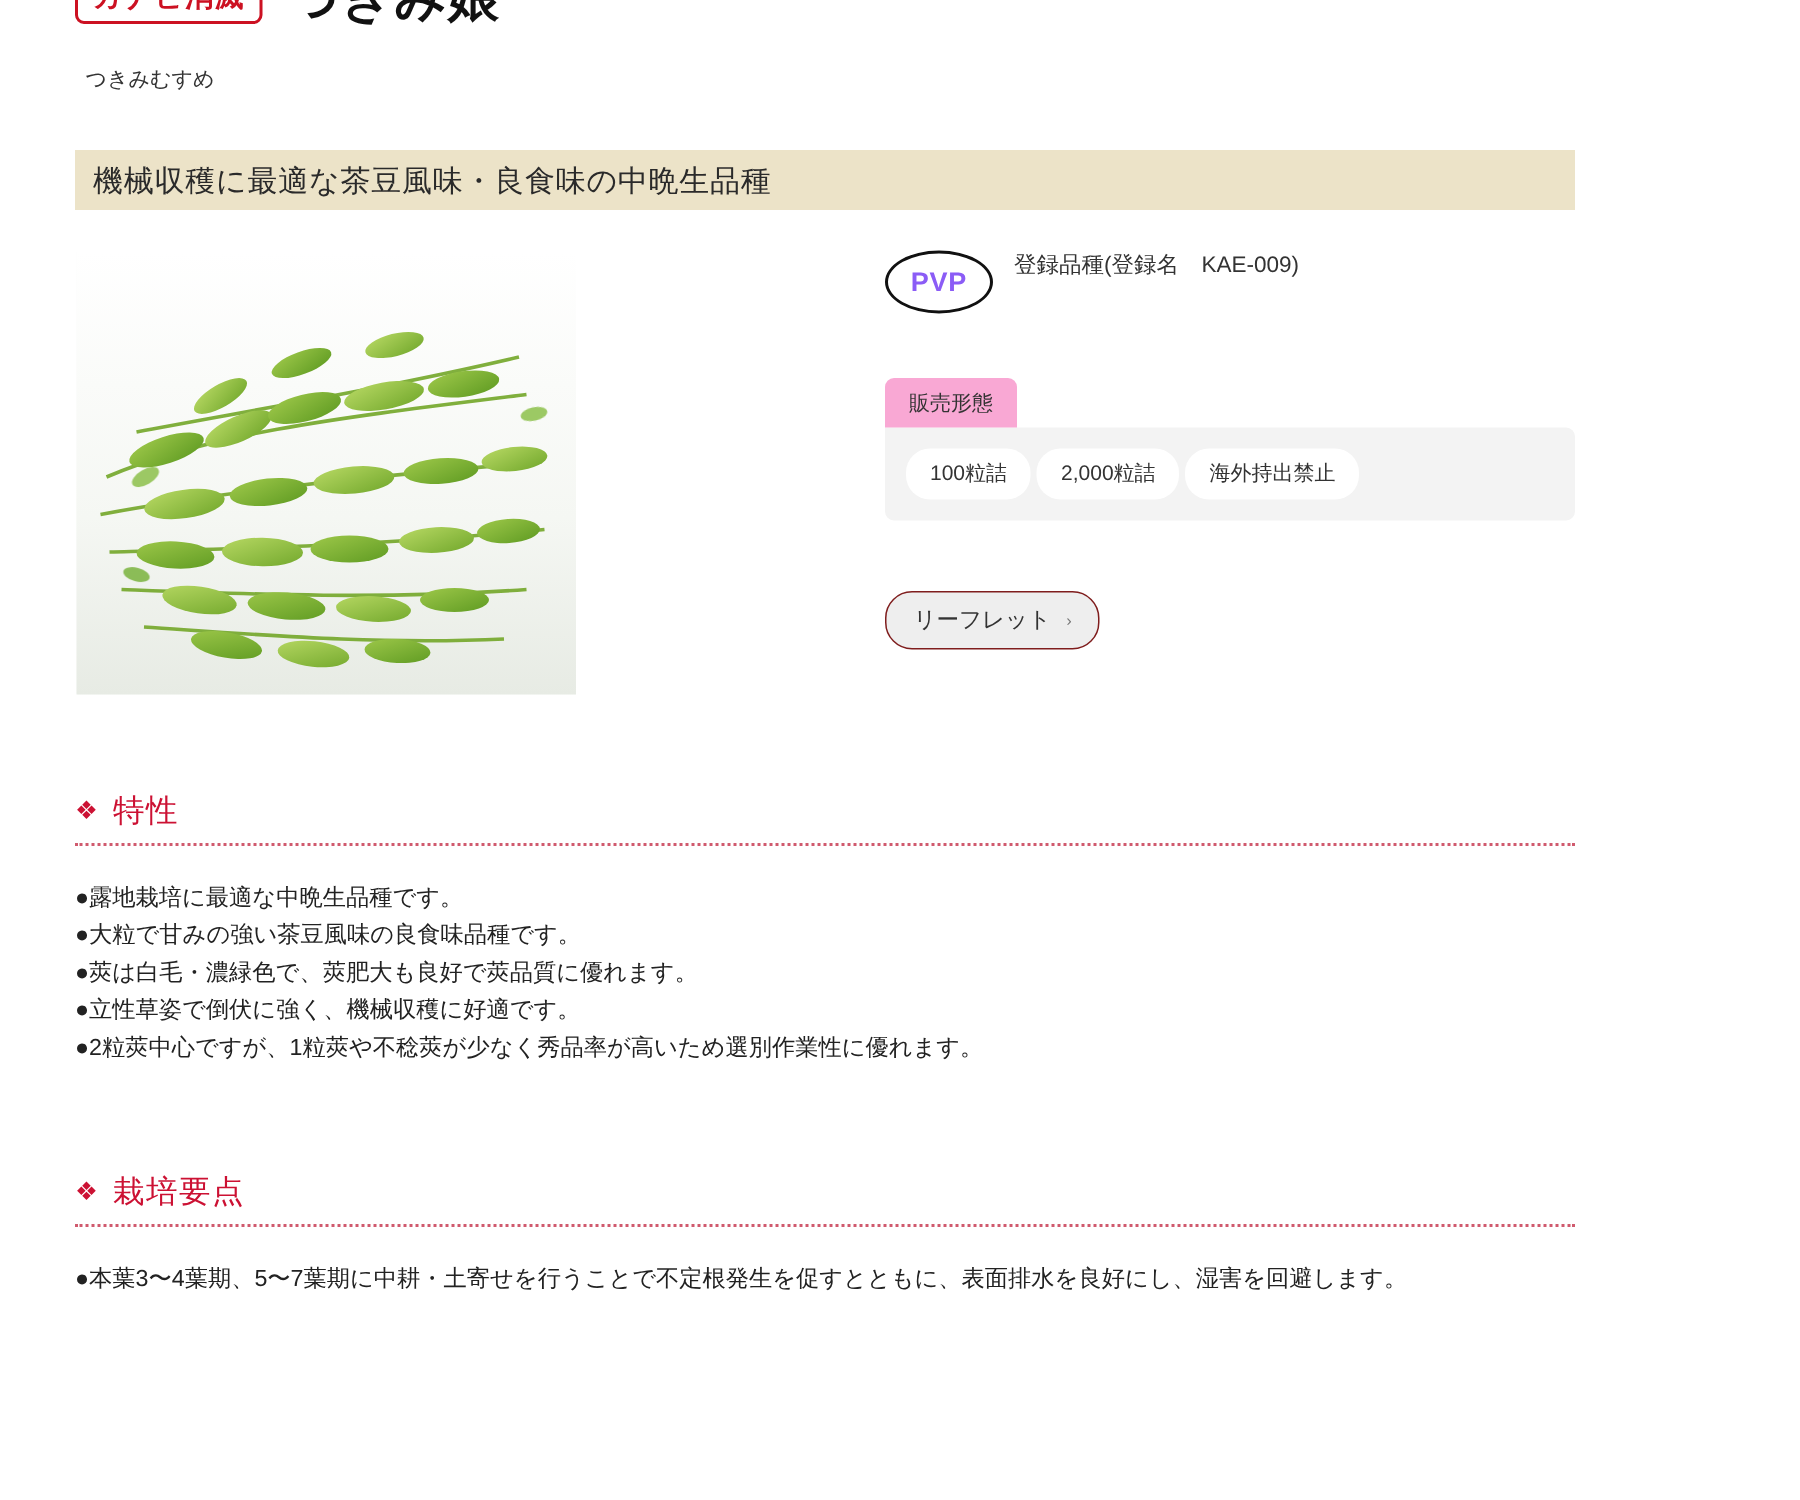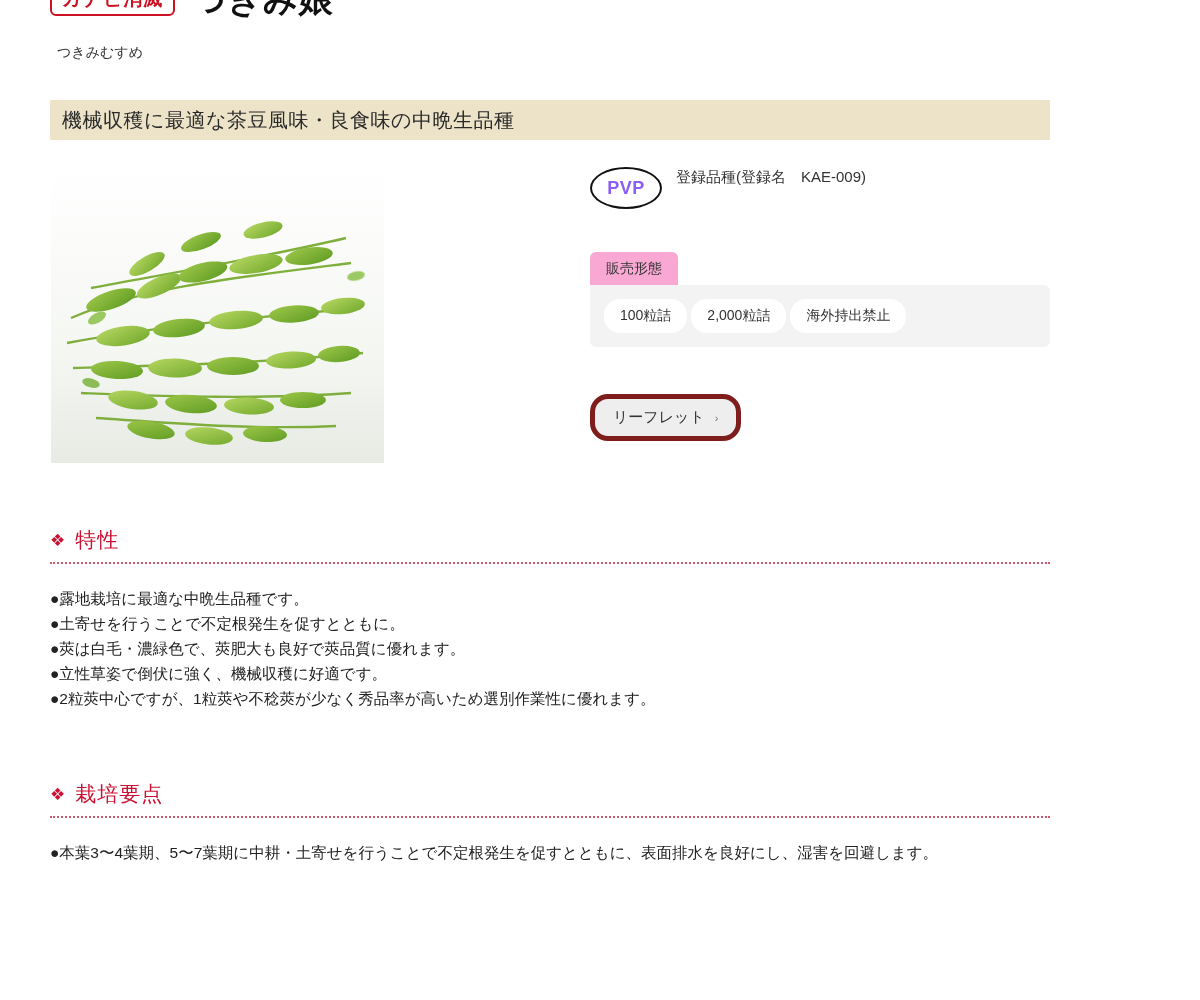--- a/index.html
+++ b/index.html
@@ -152,21 +152,21 @@
 
   
   .leaflet-btn {
     position: absolute;
     left: 590px;
     top: 394px;
     display: inline-flex;
     align-items: center;
     gap: 10px;
     background: #eeeeee;
-    border: 5px solid #7f1d1d;
+    border: 1px solid #7f1d1d;
     border-radius: 18px;
     padding: 9px 18px;
     font-size: 15px;
     color: #333;
     cursor: pointer;
     justify-content: space-between;
   }
   .leaflet-btn .chev {
     font-size: 11px;
     color: #777;
@@ -305,21 +305,21 @@
     <span class="chev">›</span>
   </div>
 
   <div class="section" style="top:526px;">
     <div class="sec-head">
       <span class="leaf">❖</span>
       <span class="sec-title">特性</span>
     </div>
     <div class="sec-body">
       <p>●露地栽培に最適な中晩生品種です。</p>
-      <p>●土寄せを行うことで不定根発生を促すとともに。</p>
+      <p>●大粒で甘みの強い茶豆風味の良食味品種です。</p>
       <p>●莢は白毛・濃緑色で、莢肥大も良好で莢品質に優れます。</p>
       <p>●立性草姿で倒伏に強く、機械収穫に好適です。</p>
       <p>●2粒莢中心ですが、1粒莢や不稔莢が少なく秀品率が高いため選別作業性に優れます。</p>
     </div>
   </div>
 
   <div class="section" style="top:780px;">
     <div class="sec-head">
       <span class="leaf">❖</span>
       <span class="sec-title">栽培要点</span>

